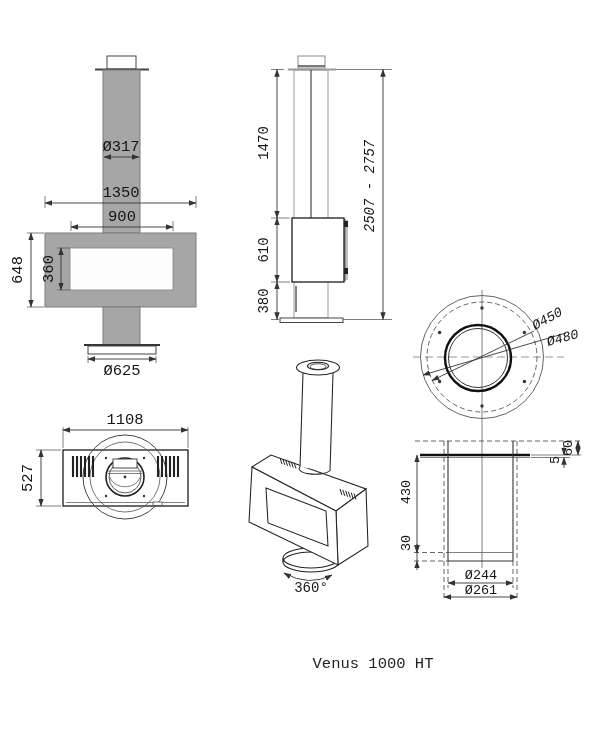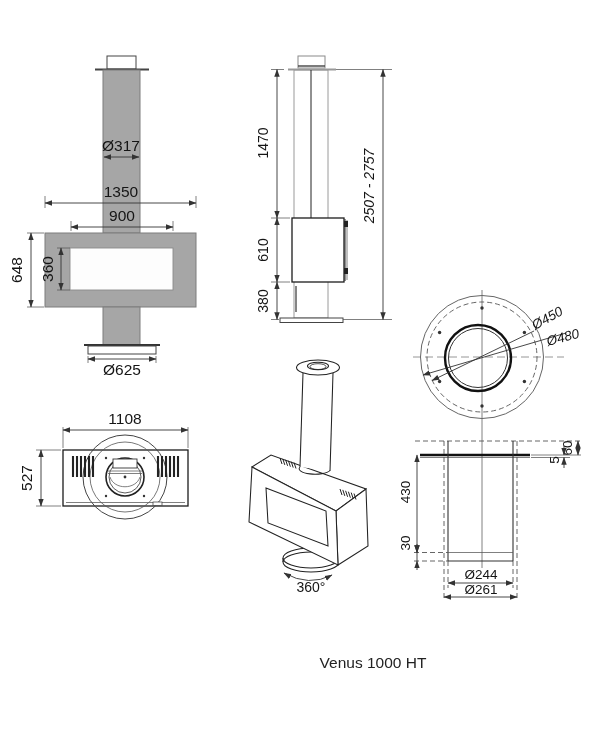--- a/index.html
+++ b/index.html
@@ -1,16 +1,16 @@
 <!DOCTYPE html>
 <html><head>
 <meta charset="utf-8">
 <style>
   html,body{margin:0;padding:0;background:#fff;}
-  .stage{width:600px;height:750px;background:#ffffff;position:relative;font-family:Liberation Sans, sans-serif;}
+  .stage{width:600px;height:750px;background:#ffffff;position:relative;font-family:Liberation Mono, monospace;}
   svg{display:block;}
   
   .ln   {stroke:#333;stroke-width:1.1;fill:none;}
   .lnk  {stroke:#1c1c1c;stroke-width:1.3;fill:#fff;}
   .thin {stroke:#555;stroke-width:.75;fill:none;}
   .gray {stroke:#9a9a9a;stroke-width:1;fill:none;}
   .dim  {stroke:#333;stroke-width:.9;fill:none;}
   .dsh  {stroke:#555;stroke-width:.9;stroke-dasharray:5 3;fill:none;}
   .dshl {stroke:#8a8a8a;stroke-width:.9;stroke-dasharray:8 4;fill:none;}
   .body {fill:#a6a6a6;stroke:#7d7d7d;stroke-width:1;}

